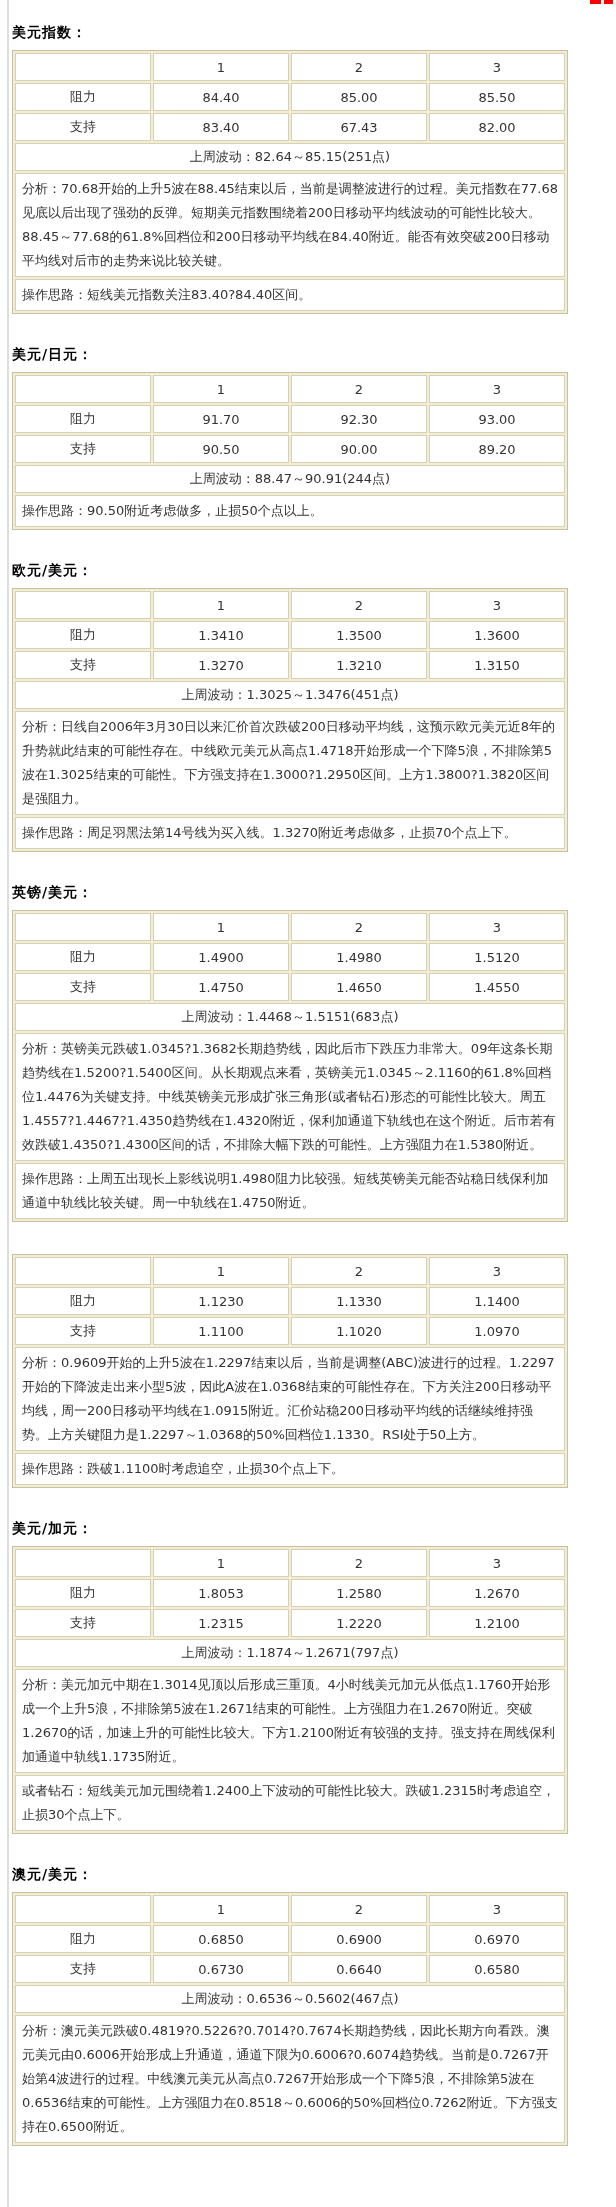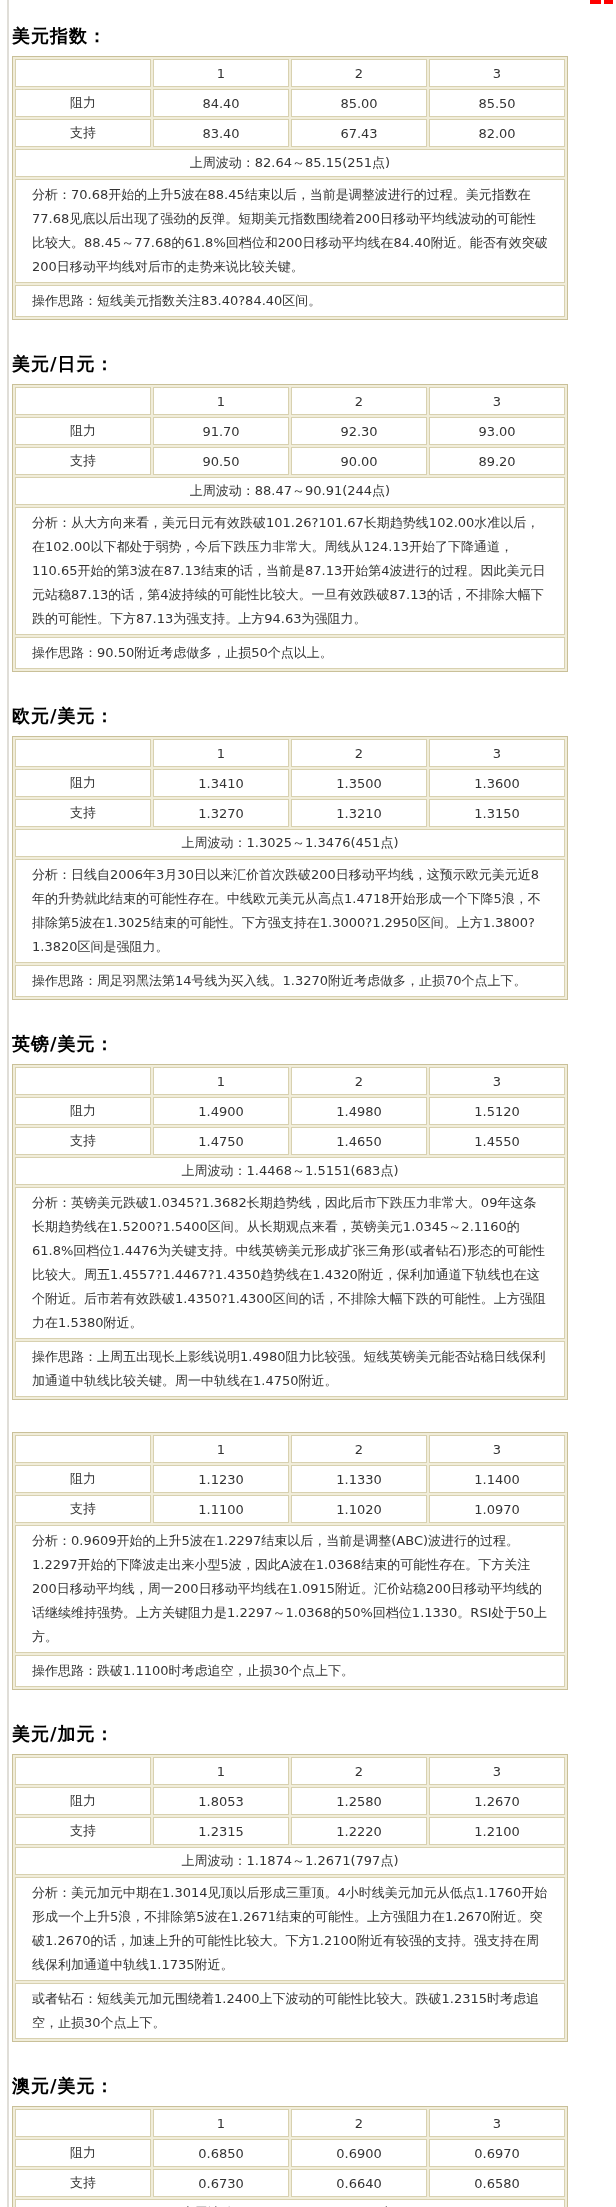--- a/index.html
+++ b/index.html
@@ -30,21 +30,21 @@
   .corner-mark.seg1 { right: 15px; width: 11px; }
   .corner-mark.seg2 { right: 3px;  width: 9px;  }
   .main {
     position: relative;
     margin-left: 12px;
     padding-top: 24px;
     width: 556px;
   }
   .fx-section { margin-bottom: 32px; }
   .sec-title {
-    font-size: 18px;
+    font-size: 14px;
     font-weight: bold;
     color: #000000;
     margin: 0 0 8px 0;
     letter-spacing: 1px;
   }
   table.fx-table {
     border-collapse: separate;
     border-spacing: 2px;
     width: 556px;
     background: #f1edda;
@@ -57,21 +57,21 @@
     font-size: 13px;
     color: #333333;
     height: 24px;
     overflow: hidden;
   }
   td.c-label, td.c-num, td.weekly { text-align: center; }
   td.c-label { width: 25%; }
   td.c-num   { width: 25%; }
   td.para {
     text-align: left;
-    padding: 3px 16px;
+    padding: 3px 6px;
     line-height: 24px;
   }
 </style>
 </head>
 <body>
 
 <div class="left-rule"></div>
 <div class="corner-mark seg1" style="background: rgb(255, 0, 0);"></div>
 <div class="corner-mark seg2" style="background: rgb(255, 0, 0);"></div>
 
@@ -130,23 +130,20 @@
         <tr>
           <td class="c-label">支持</td>
           <td class="c-num">90.50</td>
           <td class="c-num">90.00</td>
           <td class="c-num">89.20</td>
         </tr>
         <tr>
           <td class="weekly" colspan="4">上周波动：88.47～90.91(244点)</td>
         </tr>
         <tr>
-          <td class="para" colspan="4">分析：从大方向来看，美元日元有效跌破101.26?101.67长期趋势线102.00水准以后，在102.00以下都处于弱势，今后下跌压力非常大。周线从124.13开始了下降通道，110.65开始的第3波在87.13结束的话，当前是87.13开始第4波进行的过程。因此美元日元站稳87.13的话，第4波持续的可能性比较大。一旦有效跌破87.13的话，不排除大幅下跌的可能性。下方87.13为强支持。上方94.63为强阻力。</td>
-        </tr>
-        <tr>
           <td class="para" colspan="4">操作思路：90.50附近考虑做多，止损50个点以上。</td>
         </tr>
       </tbody>
     </table>
   </section>
 
   <section class="fx-section">
     <h3 class="sec-title">欧元/美元：</h3>
     <table class="fx-table">
       <tbody>

